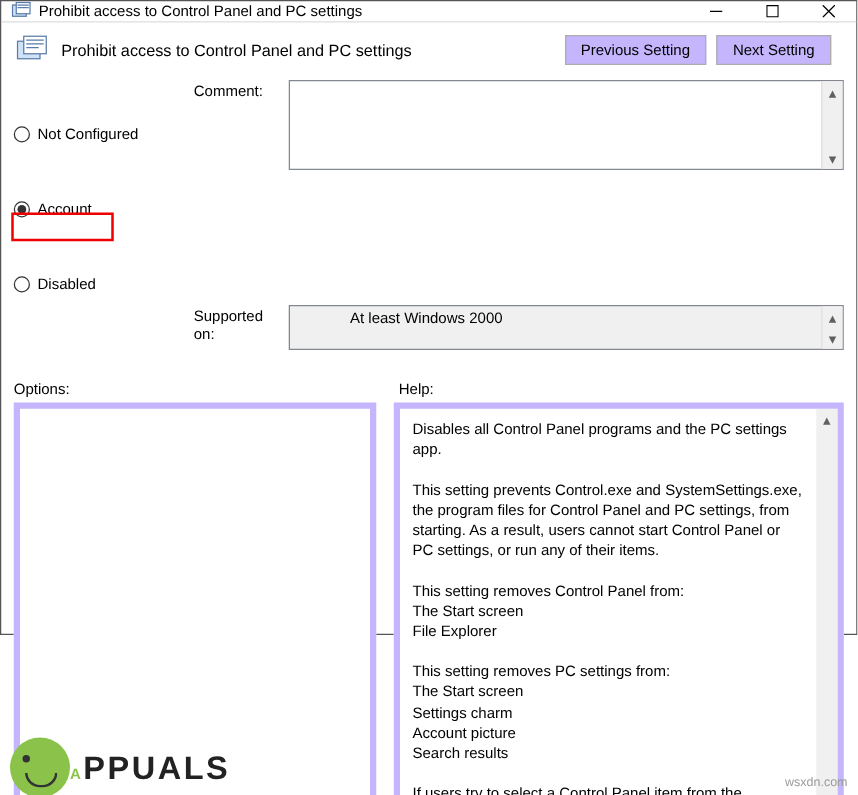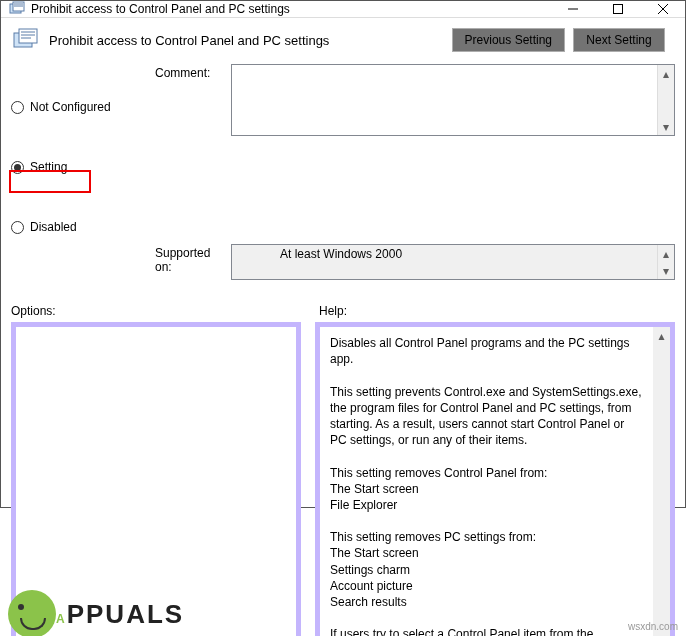--- a/index.html
+++ b/index.html
@@ -10,21 +10,21 @@
 .titlebar { height: 30px; display: flex; align-items: center; padding-left: 8px; border-bottom: 1px solid #ddd; }
 .titlebar .icon { width: 16px; height: 16px; margin-right: 6px; display:flex; align-items:center; justify-content:center;}
 .titlebar .title { flex: 1; color:#000; }
 .titlebar .winbtns { display: flex; height: 100%; }
 .titlebar .winbtn { width: 45px; display: flex; align-items: center; justify-content: center; color:#333;}
 
 .header-strip { display:flex; align-items:center; padding: 8px 10px; }
 .header-strip .icon { width:32px;height:28px;display:flex;align-items:center;justify-content:center;margin-right:6px;}
 .header-strip .name { flex:1; color:#000; font-size:13px;}
 .header-btns { display:flex; gap:8px; padding-right:10px;}
-.btn { border:1px solid #adadad; background:#737373; padding:4px 12px; min-width:92px; text-align:center;}
+.btn { border:1px solid #adadad; background:#c4b5fd; padding:4px 12px; min-width:92px; text-align:center;}
 
 .content { flex:1; display:flex; flex-direction:column; padding: 2px 10px 8px 10px; position:relative;}
 
 .top-grid { display:grid; grid-template-columns: 140px 72px 1fr; column-gap:4px; row-gap:10px; align-items:start; }
 
 .radio-col { display:flex; flex-direction:column; gap:14px; padding-top:4px;}
 .radio { display:flex; align-items:center; gap:6px;margin-top:32px;}
 .radio .circle { width:13px;height:13px;border-radius:50%; border:1px solid #333; background:#fff; position:relative;}
 .radio .circle.checked::after { content:""; position:absolute; left:2px; top:2px; width:7px;height:7px;border-radius:50%; background:#333; }
 .radio .lbl { color:#000; }
@@ -113,21 +113,21 @@
   <div class="content">
 
     <div class="top-grid">
       <div class="radio-col">
         <div class="radio">
           <span class="circle"></span>
           <span class="lbl">Not Configured</span>
         </div>
         <div class="radio">
           <span class="circle checked"></span>
-          <span class="lbl">Setting</span>
+          <span class="lbl">Account</span>
         </div>
         <div class="radio">
           <span class="circle"></span>
           <span class="lbl">Disabled</span>
         </div>
       </div>
 
       <div class="lbl-sm">Comment:</div>
       <div class="textarea-wrap ta72">
         <div class="inner" contenteditable="true" style=""></div>

